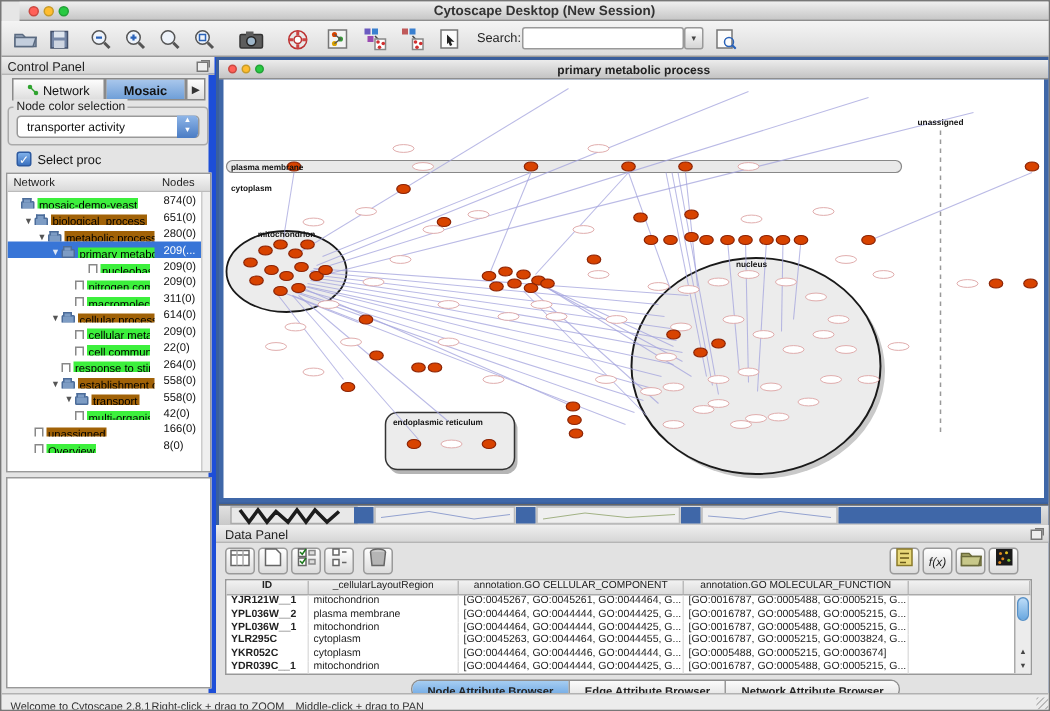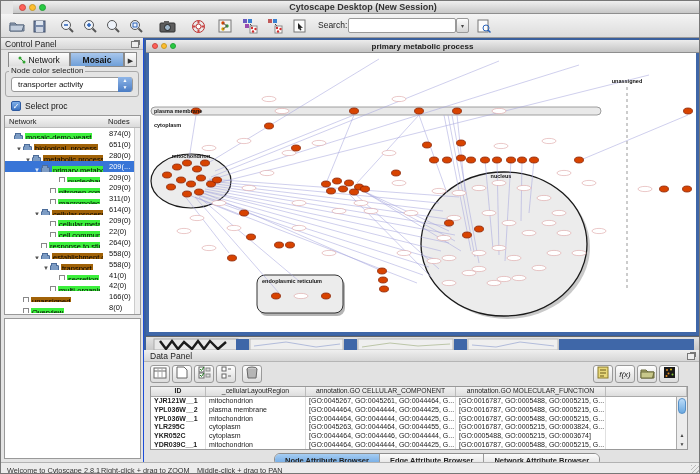--- a/index.html
+++ b/index.html
@@ -14,21 +14,21 @@
   .tl.g{background:#28ca42;border:1px solid #23a138;}
   #win-title{left:0;top:0;width:700px;height:13px;text-align:center;font-size:9px;font-weight:bold;color:#333;line-height:13px;}
   
   #toolbar{left:0;top:13px;width:700px;height:24px;background:linear-gradient(#f4f4f4,#dcdcdc);border-bottom:1px solid #9a9a9a;}
   .tbtn{top:2px;width:22px;height:20px;display:flex;align-items:center;justify-content:center;}
   .tbtn svg{display:block;}
   #search-label{top:6px;font-size:8.5px;color:#222;}
   #search-field{top:4px;width:108px;height:15px;background:#fff;border:1px solid #999;border-radius:2px;font-size:8px;padding:0 2px;color:#333;}
   #search-combo{top:4px;width:13px;height:15px;background:linear-gradient(#fdfdfd,#d5d5d5);border:1px solid #999;border-radius:2px;font-size:6px;color:#444;text-align:center;line-height:14px;}
   
-  #control-panel{left:0;top:37px;width:143px;height:424px;background:#e4e4e4;border-right:1px solid #1d4ed8;}
+  #control-panel{left:0;top:37px;width:143px;height:424px;background:#e4e4e4;border-right:5px solid #1d4ed8;}
   #cp-header{left:0;top:0;width:142px;height:12px;background:linear-gradient(#efefef,#d6d6d6);border-bottom:1px solid #b5b5b5;font-size:8.5px;color:#222;padding-left:4px;line-height:12px;}
   .float-ic{width:8px;height:7px;border:1px solid #777;background:#eee;box-shadow:2px -2px 0 -1px #777;}
   .cptab{top:14px;height:15px;font-size:8.5px;line-height:15px;text-align:center;border:1px solid #8a8a8a;color:#111;}
   .cptab.plain{background:linear-gradient(#fdfdfd,#dedede);}
   .cptab.sel{background:linear-gradient(#a9c7ec,#6f9fd8);font-weight:bold;}
   .cptab.arrow{width:13px;background:linear-gradient(#fdfdfd,#dedede);font-size:7px;color:#333;}
   #groupbox{left:4px;top:33px;width:134px;height:26px;border:1px solid #aaa;border-radius:3px;}
   #groupbox-label{left:8px;top:28px;background:#e4e4e4;padding:0 2px;font-size:8px;color:#222;}
   #color-dropdown{left:10px;top:39px;width:122px;height:15px;background:#fff;border:1px solid #999;border-radius:3px;font-size:8px;line-height:13px;padding-left:6px;color:#111;}
   #color-dropdown .cap{position:absolute;right:0;top:-1px;width:14px;height:15px;border-radius:0 3px 3px 0;background:linear-gradient(#8fb6e8,#4a7cc4);color:#fff;font-size:5px;line-height:7px;text-align:center;}
@@ -272,21 +272,20 @@
           <div class="trow sel"><span style="display: inline-block; width: 29px;"></span><span class="arr">▼</span><span class="fold"></span><span class="chip green" style="max-width: 51px; overflow: hidden; display: inline-block; white-space: nowrap;">primary metabolic process</span><span class="cnt">209(...</span></div>
           <div class="trow"><span style="display: inline-block; width: 47px;"></span><span class="arr"></span><span class="file"></span><span class="chip green" style="max-width: 33px; overflow: hidden; display: inline-block; white-space: nowrap;">nucleobase-containing</span><span class="cnt">209(0)</span></div>
           <div class="trow"><span style="display: inline-block; width: 38px;"></span><span class="arr"></span><span class="file"></span><span class="chip green" style="max-width: 42px; overflow: hidden; display: inline-block; white-space: nowrap;">nitrogen compound</span><span class="cnt">209(0)</span></div>
           <div class="trow"><span style="display: inline-block; width: 38px;"></span><span class="arr"></span><span class="file"></span><span class="chip green" style="max-width: 42px; overflow: hidden; display: inline-block; white-space: nowrap;">macromolecule</span><span class="cnt">311(0)</span></div>
           <div class="trow"><span style="display: inline-block; width: 29px;"></span><span class="arr">▼</span><span class="fold"></span><span class="chip red" style="max-width: 51px; overflow: hidden; display: inline-block; white-space: nowrap;">cellular process</span><span class="cnt">614(0)</span></div>
           <div class="trow"><span style="display: inline-block; width: 38px;"></span><span class="arr"></span><span class="file"></span><span class="chip green" style="max-width: 42px; overflow: hidden; display: inline-block; white-space: nowrap;">cellular metabolic</span><span class="cnt">209(0)</span></div>
           <div class="trow"><span style="display: inline-block; width: 38px;"></span><span class="arr"></span><span class="file"></span><span class="chip green" style="max-width: 42px; overflow: hidden; display: inline-block; white-space: nowrap;">cell communication</span><span class="cnt">22(0)</span></div>
           <div class="trow"><span style="display: inline-block; width: 29px;"></span><span class="arr"></span><span class="file"></span><span class="chip green" style="max-width: 51px; overflow: hidden; display: inline-block; white-space: nowrap;">response to stimulus</span><span class="cnt">264(0)</span></div>
           <div class="trow"><span style="display: inline-block; width: 29px;"></span><span class="arr">▼</span><span class="fold"></span><span class="chip red" style="max-width: 51px; overflow: hidden; display: inline-block; white-space: nowrap;">establishment of loc</span><span class="cnt">558(0)</span></div>
           <div class="trow"><span style="display: inline-block; width: 38px;"></span><span class="arr">▼</span><span class="fold"></span><span class="chip red" style="max-width: 42px; overflow: hidden; display: inline-block; white-space: nowrap;">transport</span><span class="cnt">558(0)</span></div>
-          <div class="trow"><span style="display: inline-block; width: 47px;"></span><span class="arr"></span><span class="file"></span><span class="chip green" style="max-width: 33px; overflow: hidden; display: inline-block; white-space: nowrap;">secretion</span><span class="cnt">41(0)</span></div>
           <div class="trow"><span style="display: inline-block; width: 38px;"></span><span class="arr"></span><span class="file"></span><span class="chip green" style="max-width: 42px; overflow: hidden; display: inline-block; white-space: nowrap;">multi-organism proc</span><span class="cnt">42(0)</span></div>
           <div class="trow"><span style="display: inline-block; width: 11px;"></span><span class="arr"></span><span class="file"></span><span class="chip red" style="max-width: 69px; overflow: hidden; display: inline-block; white-space: nowrap;">unassigned</span><span class="cnt">166(0)</span></div>
           <div class="trow"><span style="display: inline-block; width: 11px;"></span><span class="arr"></span><span class="file"></span><span class="chip green" style="max-width: 69px; overflow: hidden; display: inline-block; white-space: nowrap;">Overview</span><span class="cnt">8(0)</span></div>
         </div>
       <div id="tree-scroll"></div>
     </div>
 
     <div id="birdseye" class="abs"></div>
   </div>
 

